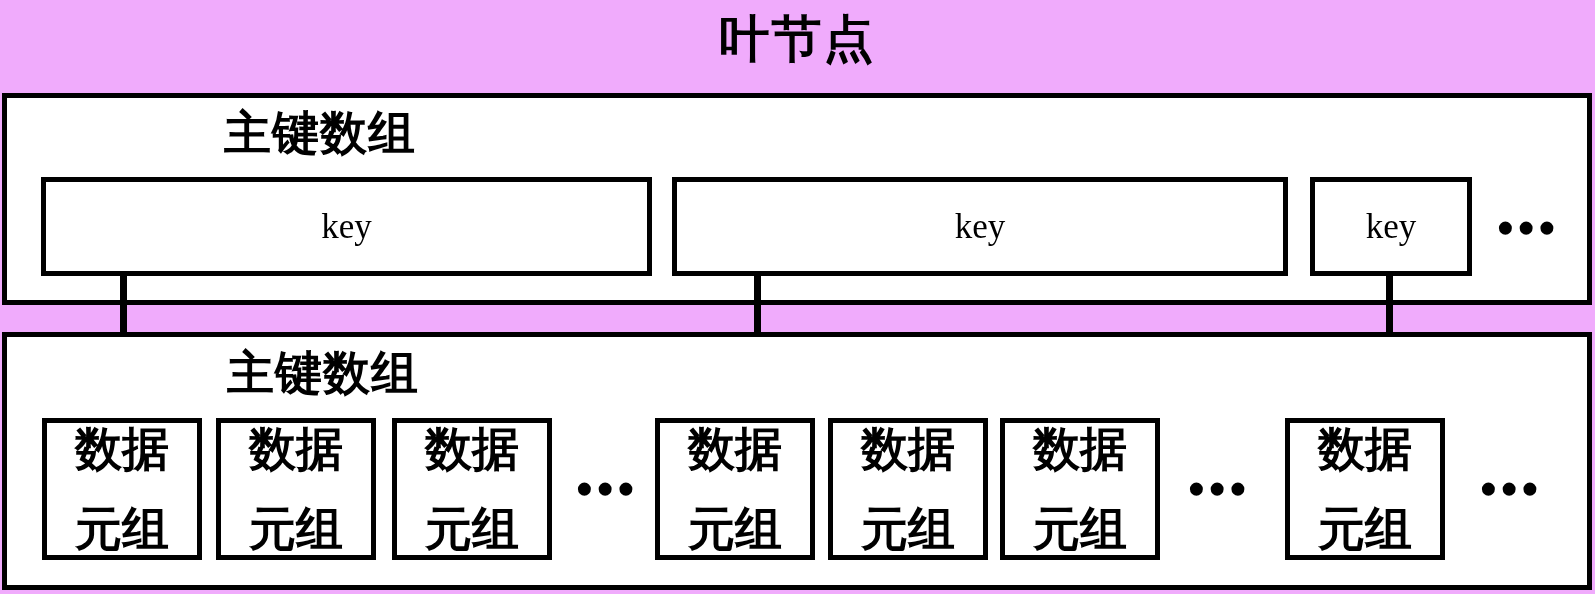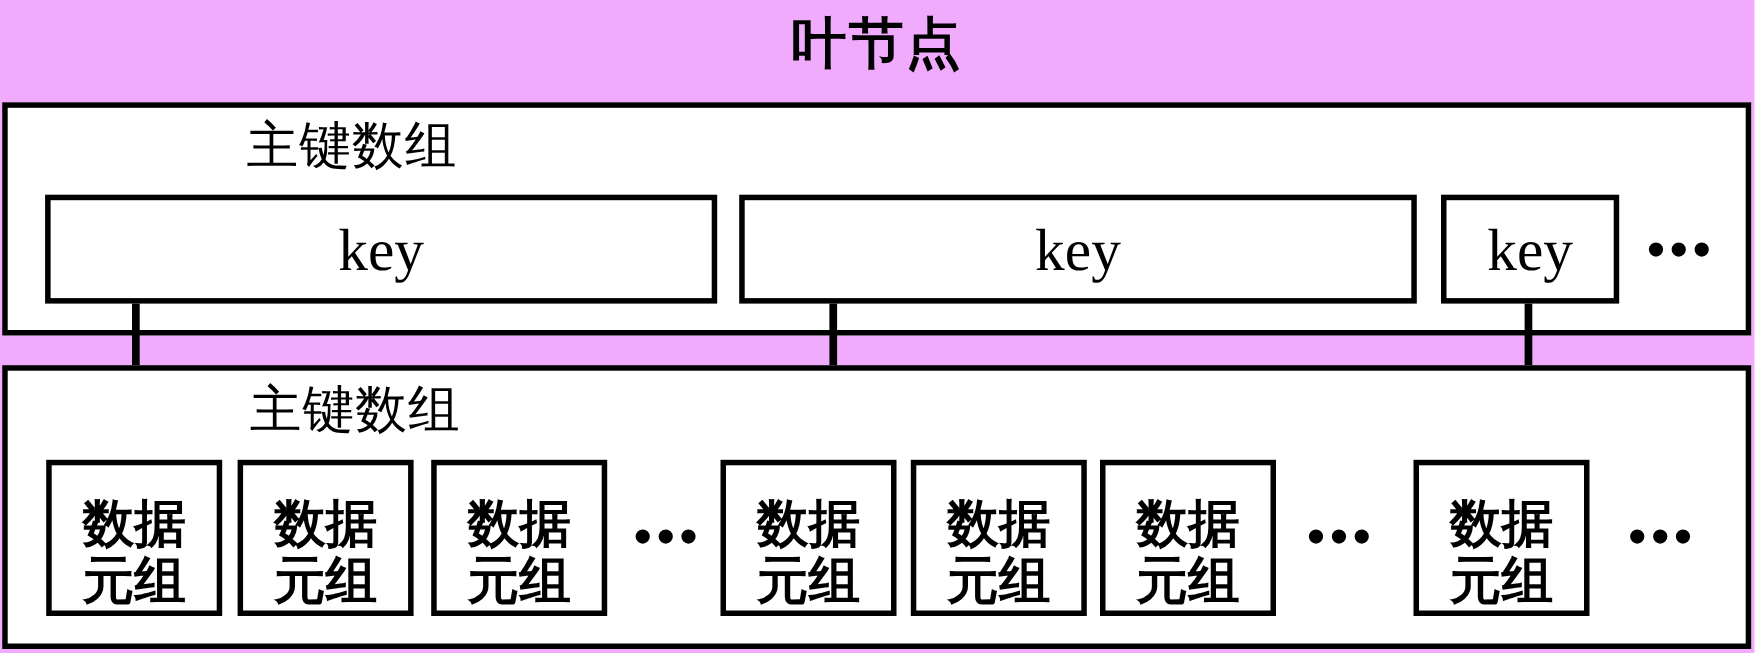--- a/index.html
+++ b/index.html
@@ -39,56 +39,56 @@
     background: #ffffff;
     box-sizing: border-box;
   }
   #key-array-box  { left: 2px;  top: 93px;  width: 1590px; height: 212px; }
   #tuple-array-box{ left: 2px;  top: 332px; width: 1590px; height: 258px; }
 
   
   .array-label {
     font-size: 47px;
     line-height: 52px;
-    font-weight: normal;
+    font-weight: bold;
     letter-spacing: 1px;
     white-space: nowrap;
   }
   #key-array-label   { left: 224px; top: 107px; }
   #tuple-array-label { left: 227px; top: 347px; }
 
   
   .key-cell {
     border: 5px solid #000000;
     background: #ffffff;
     box-sizing: border-box;
     top: 177px;
     height: 99px;
     display: flex;
     align-items: center;
     justify-content: center;
-    font-size: 54px;
+    font-size: 35px;
     line-height: 46px;
   }
   #key-cell-0 { left: 41px;   width: 611px; }
   #key-cell-1 { left: 672px;  width: 616px; }
   #key-cell-2 { left: 1310px; width: 162px; }
 
   
   .tuple-cell {
     border: 5px solid #000000;
     background: #ffffff;
     box-sizing: border-box;
     top: 418px;
     width: 160px;
     height: 142px;
     display: flex;
     flex-direction: column;
     align-items: center;
-    justify-content: flex-end;
+    justify-content: space-between;
     font-size: 47px;
     line-height: 52px;
     font-weight: bold;
     letter-spacing: 0px;
     white-space: nowrap;
   }
   #tuple-cell-0 { left: 42px; }
   #tuple-cell-1 { left: 216px; }
   #tuple-cell-2 { left: 392px; }
   #tuple-cell-3 { left: 655px; }

